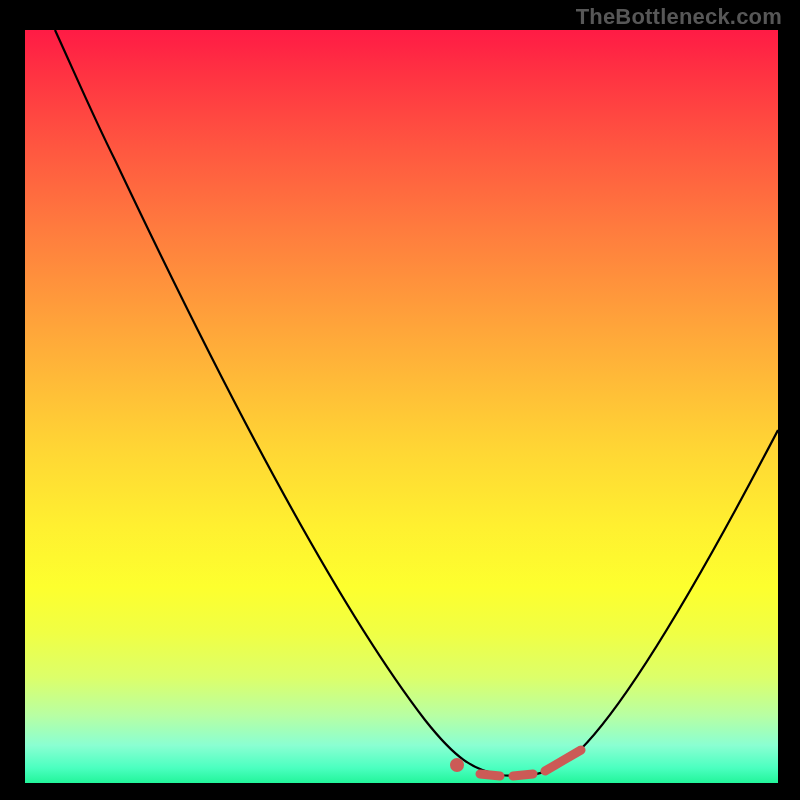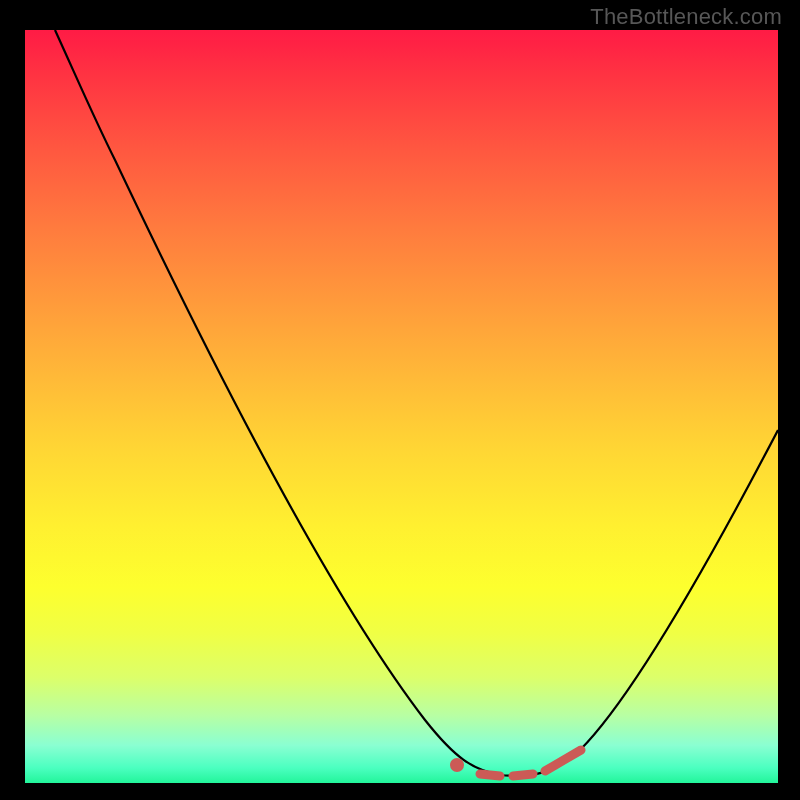--- a/index.html
+++ b/index.html
@@ -9,21 +9,21 @@
     width: 800px;
     height: 800px;
     position: relative;
     font-family: Arial, Helvetica, sans-serif;
   }
   .watermark {
     position: absolute;
     top: 4px;
     right: 18px;
     font-size: 22px;
-    font-weight: normal;
+    font-weight: bold;
     color: #575757;
     letter-spacing: 0.2px;
   }
   .plot-frame {
     position: absolute;
     left: 25px;
     top: 30px;
     width: 753px;
     height: 753px;
     background: #000;

